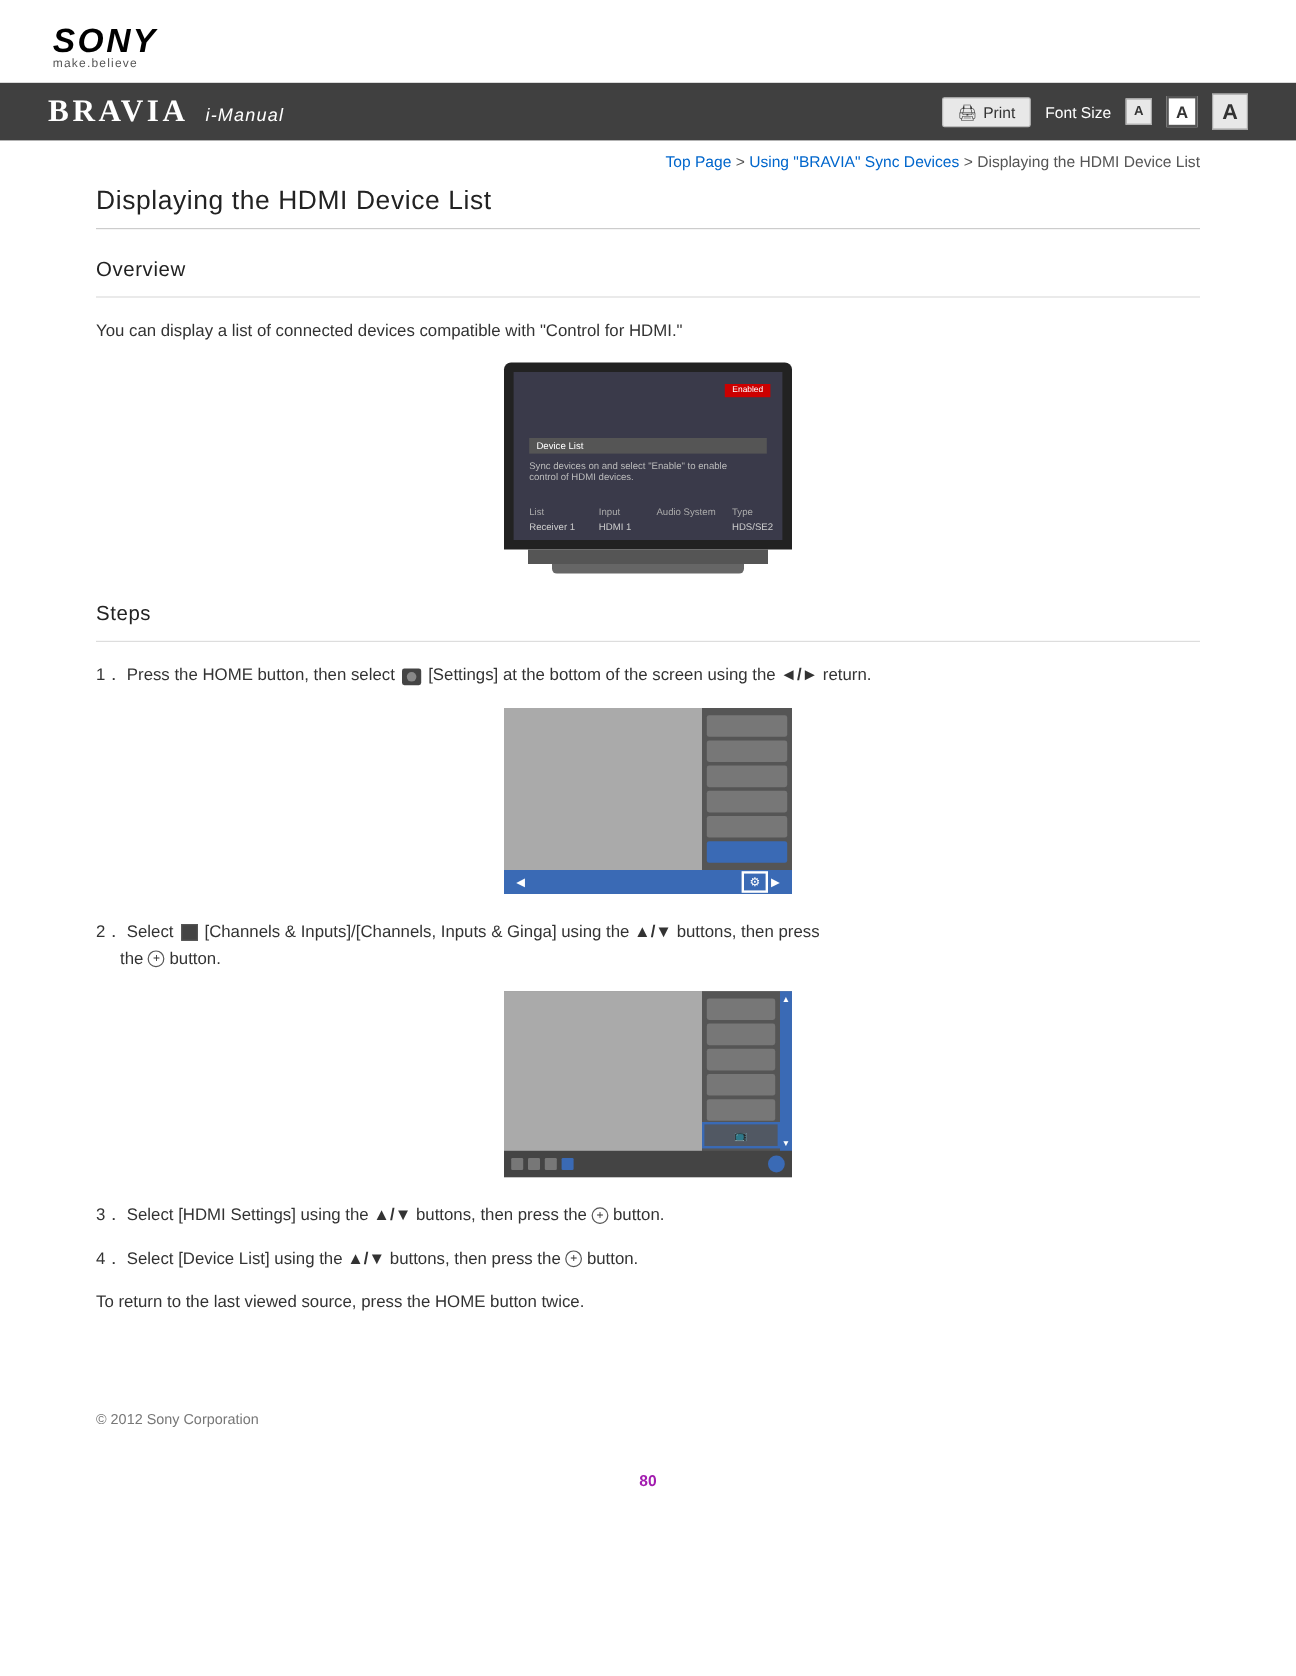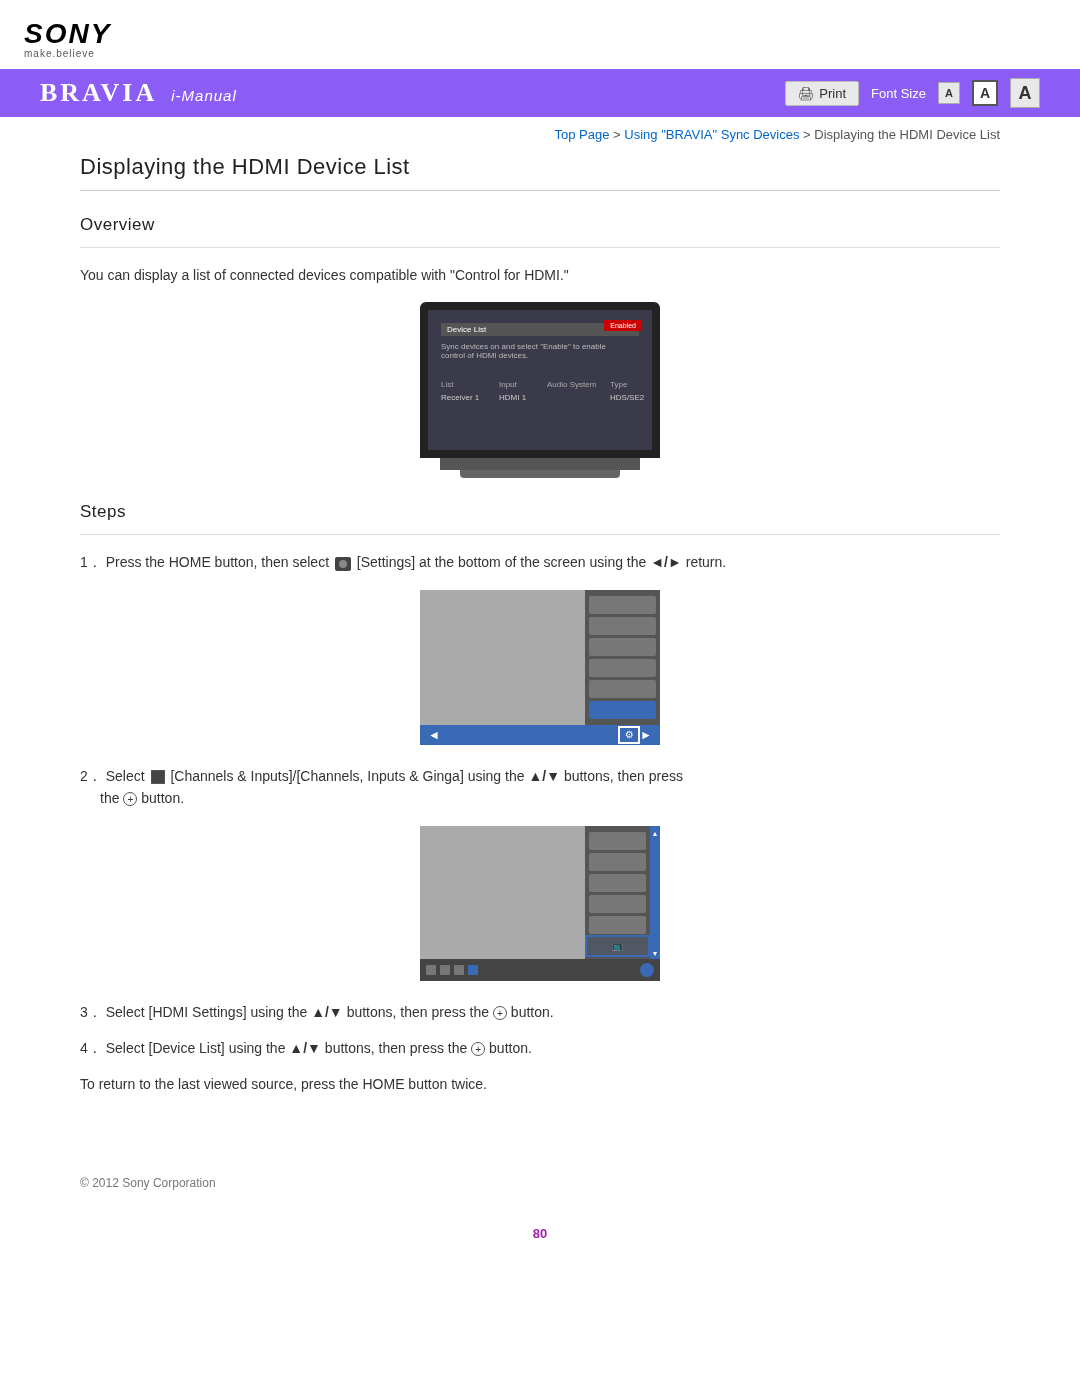--- a/index.html
+++ b/index.html
@@ -7,21 +7,21 @@
       font-family: Arial, sans-serif;
       background: #fff;
       color: #333;
       width: 1080px;
       min-height: 1397px;
       position: relative;
     }
 
     
     .top-bar {
-      padding: 18px 40px 10px 24px;
+      padding: 18px 40px 10px 44px;
       display: flex;
       align-items: center;
     }
     .sony-logo {
       display: flex;
       flex-direction: column;
       align-items: flex-start;
     }
     .sony-text {
       font-size: 28px;
@@ -33,21 +33,21 @@
     .sony-tagline {
       font-size: 10px;
       color: #555;
       letter-spacing: 1px;
       margin-top: -2px;
       text-align: right;
     }
 
     
     .bravia-banner {
-      background: #8b5cf6;
+      background: #404040;
       height: 48px;
       display: flex;
       align-items: center;
       padding: 0 40px;
       justify-content: space-between;
       gap: 42px;
     }
     .bravia-left {
       display: flex;
       align-items: baseline;
@@ -174,20 +174,21 @@
       background: #3a3a4a;
       width: 224px;
       height: 140px;
       position: relative;
       overflow: hidden;
     }
     .tv-screen-content {
       padding: 13px;
       color: #ccc;
       font-size: 9px;
+      margin-top: 42px;
     }
     .tv-screen-title-bar {
       background: #555;
       color: #fff;
       font-size: 8px;
       padding: 2px 6px;
       margin-bottom: 6px;
     }
     .tv-screen-row {
       display: flex;

